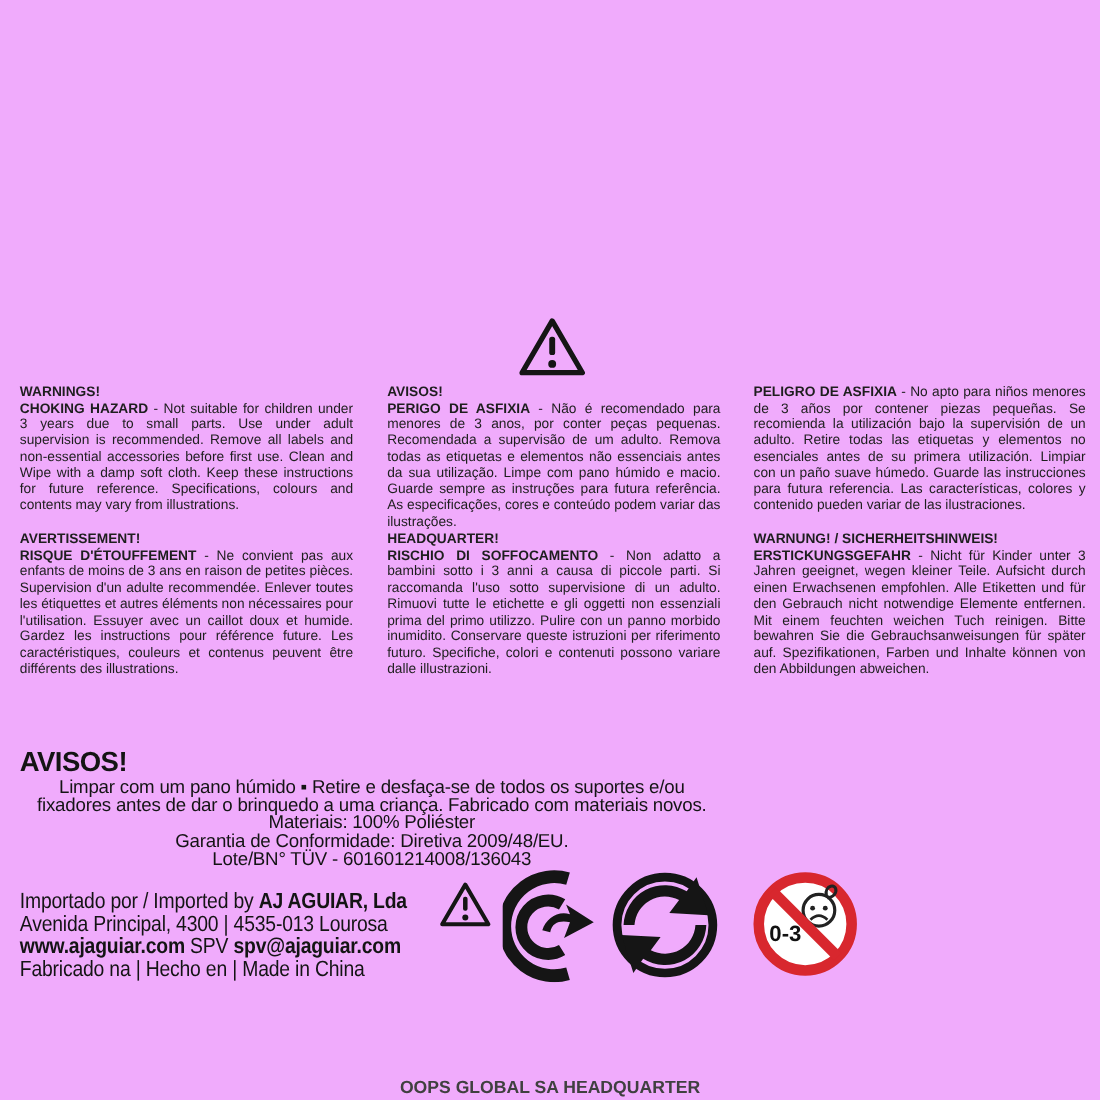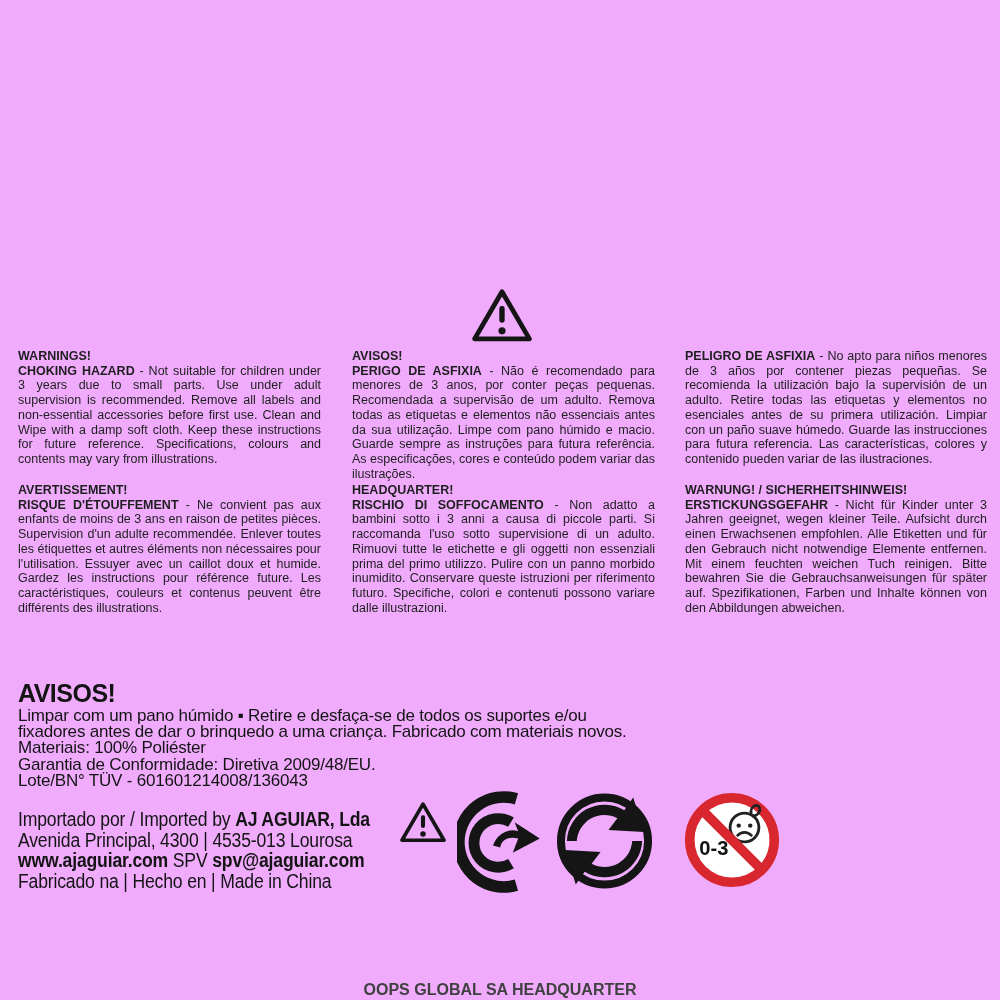--- a/index.html
+++ b/index.html
@@ -8,21 +8,21 @@
   
   .wblock{position:absolute;width:303px;}
   .row1{top:349px;} .row2{top:483px;}
   .c0{left:18px;} .c1{left:352px;} .c2{left:685px;width:302px;}
   .wblock h2{margin:0;font-size:12.5px;line-height:14.7px;font-weight:bold;color:#1e1e1e;}
   .wblock p{margin:0;font-size:12.5px;line-height:14.7px;text-align:justify;color:#1e1e1e;}
   .wblock b{font-weight:bold;}
   
   #avisos{position:absolute;left:18px;top:681px;width:660px;color:#141414;}
   #avisos h1{margin:0 0 2px 0;font-size:25px;line-height:25px;font-weight:800;letter-spacing:-0.5px;}
-  #avisos .body{font-size:17px;line-height:16.2px;letter-spacing:-0.2px;width:640px;}
+  #avisos .body{font-size:17px;line-height:16.2px;letter-spacing:-0.2px;width:640px;text-align:center;}
   
   #importer{position:absolute;left:18px;top:809px;width:430px;font-size:20px;line-height:20.6px;
             letter-spacing:-0.2px;color:#141414;transform:scaleX(0.88);transform-origin:0 0;white-space:nowrap;}
   #importer b{font-weight:800;}
   
   .icon{position:absolute;}
   #tri-top{left:471px;top:286px;width:62px;height:58px;}
   #tri-small{left:398px;top:801px;width:50px;height:42px;}
   #arcs-icon{left:457px;top:791px;width:90px;height:102px;}
   #greendot-icon{left:555px;top:789px;width:99px;height:104px;}

